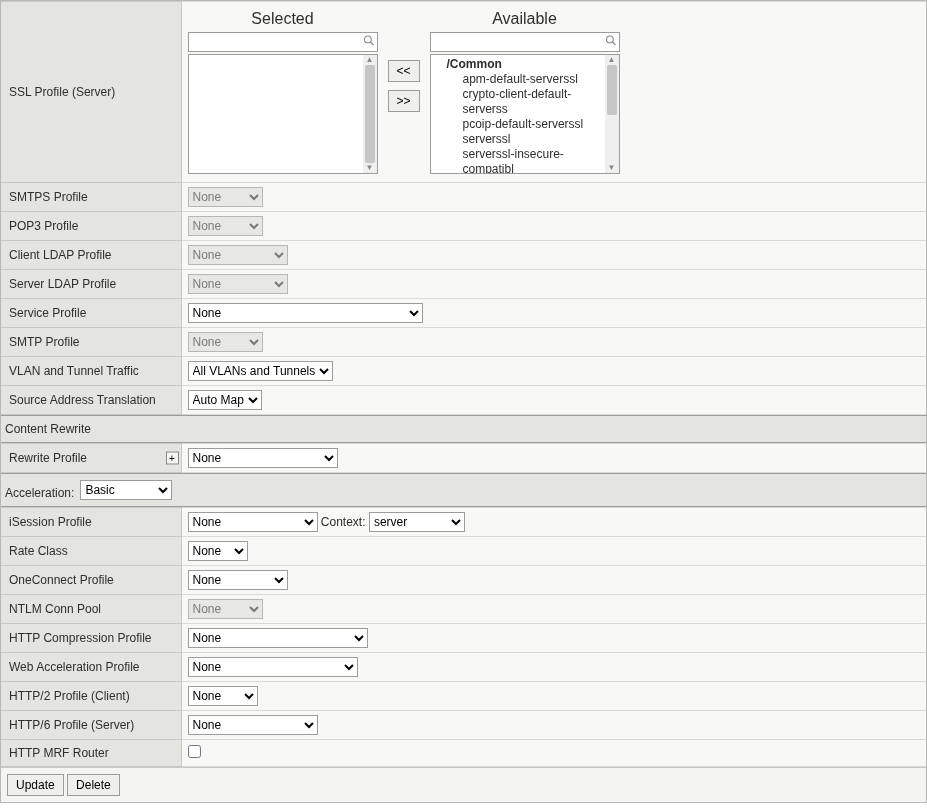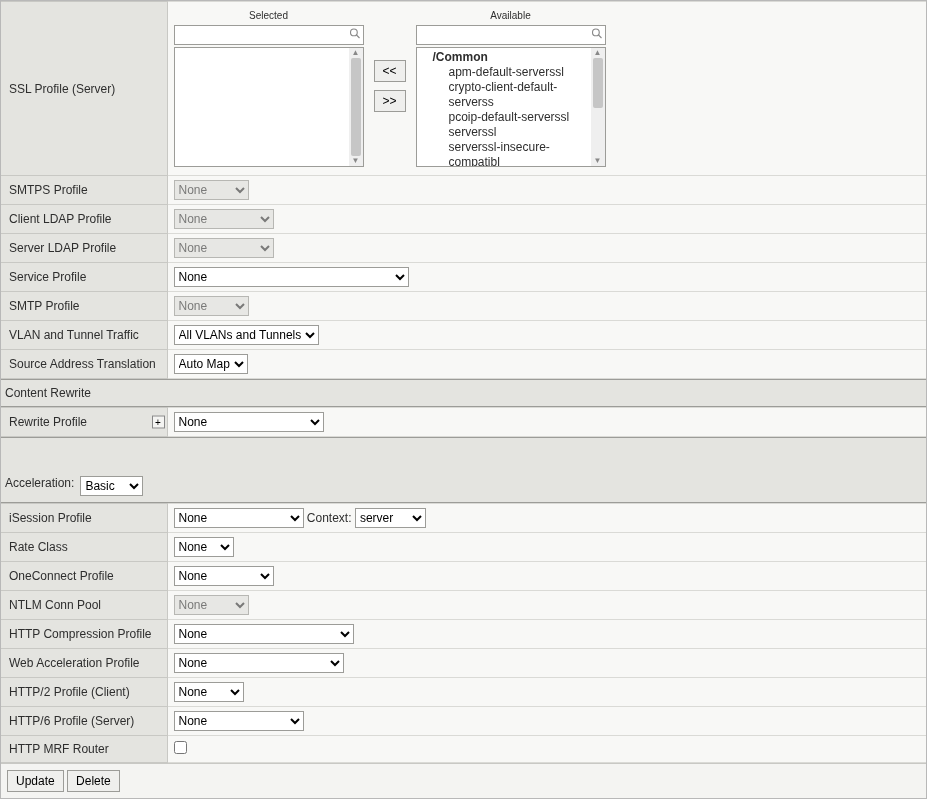--- a/index.html
+++ b/index.html
@@ -12,21 +12,21 @@
   }
   .outer {
     border: 1px solid #b8b8b8;
     width: 927px;
   }
   table.form {
     width: 100%;
     border-collapse: collapse;
   }
   table.form > tbody > tr > td.label {
-    width: 166px;
+    width: 180px;
     background: #e4e4e0;
     border-top: 1px solid #c8c8c4;
     border-bottom: 1px solid #c8c8c4;
     border-right: 1px solid #c8c8c4;
     padding: 6px 8px;
     vertical-align: middle;
     position: relative;
   }
   table.form > tbody > tr > td.val {
     background: #f8f8f6;
@@ -41,23 +41,22 @@
   }
   .section-header {
     background: #e4e4e0;
     border-top: 1px solid #9c9c98;
     border-bottom: 1px solid #9c9c98;
     padding: 6px 14px 6px 4px;
     font-size: 12px;
   }
   .section-header .inner {
     display: flex;
-    align-items: flex-start;
+    align-items: flex-end;
     gap: 6px;
-    margin-top: 32px;
   }
   .footer {
     background: #f4f4f2;
     padding: 6px;
     border-top: 1px solid #c8c8c4;
   }
   select, input[type=text], button {
     font-family: Arial, Helvetica, sans-serif;
     font-size: 12px;
   }
@@ -167,21 +166,21 @@
     gap: 10px;
     padding: 4px 0;
   }
   .dual-col {
     display: flex;
     flex-direction: column;
     align-items: center;
     gap: 2px;
   }
   .dual-col .col-title {
-    font-size: 10px;
+    font-size: 16px;
     margin-bottom: 2px;
   }
   .movers {
     display: flex;
     flex-direction: column;
     gap: 8px;
     margin-top: 50px;
   }
   .option-line { line-height: 15px; }
   .option-bold { font-weight: bold; }
@@ -258,20 +257,24 @@
             </div>
           </div>
         </td>
       </tr>
 
       <tr>
         <td class="label">SMTPS Profile</td>
         <td class="val"><select class="disabled" disabled="" style="width:75px"><option>None</option></select></td>
       </tr>
       <tr>
+        <td class="label">POP3 Profile</td>
+        <td class="val"><select class="disabled" disabled="" style="width:75px"><option>None</option></select></td>
+      </tr>
+      <tr>
         <td class="label">Client LDAP Profile</td>
         <td class="val"><select class="disabled" disabled="" style="width:100px"><option>None</option></select></td>
       </tr>
       <tr>
         <td class="label">Server LDAP Profile</td>
         <td class="val"><select class="disabled" disabled="" style="width:100px"><option>None</option></select></td>
       </tr>
       <tr>
         <td class="label">Service Profile</td>
         <td class="val"><select style="width:235px"><option>None</option></select></td>
@@ -300,31 +303,31 @@
           <button class="plus-btn">+</button>
         </td>
         <td class="val"><select style="width:150px"><option>None</option></select></td>
       </tr>
     </tbody>
   </table>
 
   <div class="section-header">
     <div class="inner">
       <span>Acceleration:</span>
-      <select style="width:63px"><option>Basic</option></select>
+      <select style="width:92px"><option>Basic</option></select>
     </div>
   </div>
   <table class="form">
     <tbody>
       <tr>
         <td class="label">iSession Profile</td>
         <td class="val">
           <select style="width:130px"><option>None</option></select>
           <span>Context:</span>
-          <select style="width:71px"><option>server</option></select>
+          <select style="width:96px"><option>server</option></select>
         </td>
       </tr>
       <tr>
         <td class="label">Rate Class</td>
         <td class="val"><select style="width:60px"><option>None</option></select></td>
       </tr>
       <tr>
         <td class="label">OneConnect Profile</td>
         <td class="val"><select style="width:100px"><option>None</option></select></td>
       </tr>

